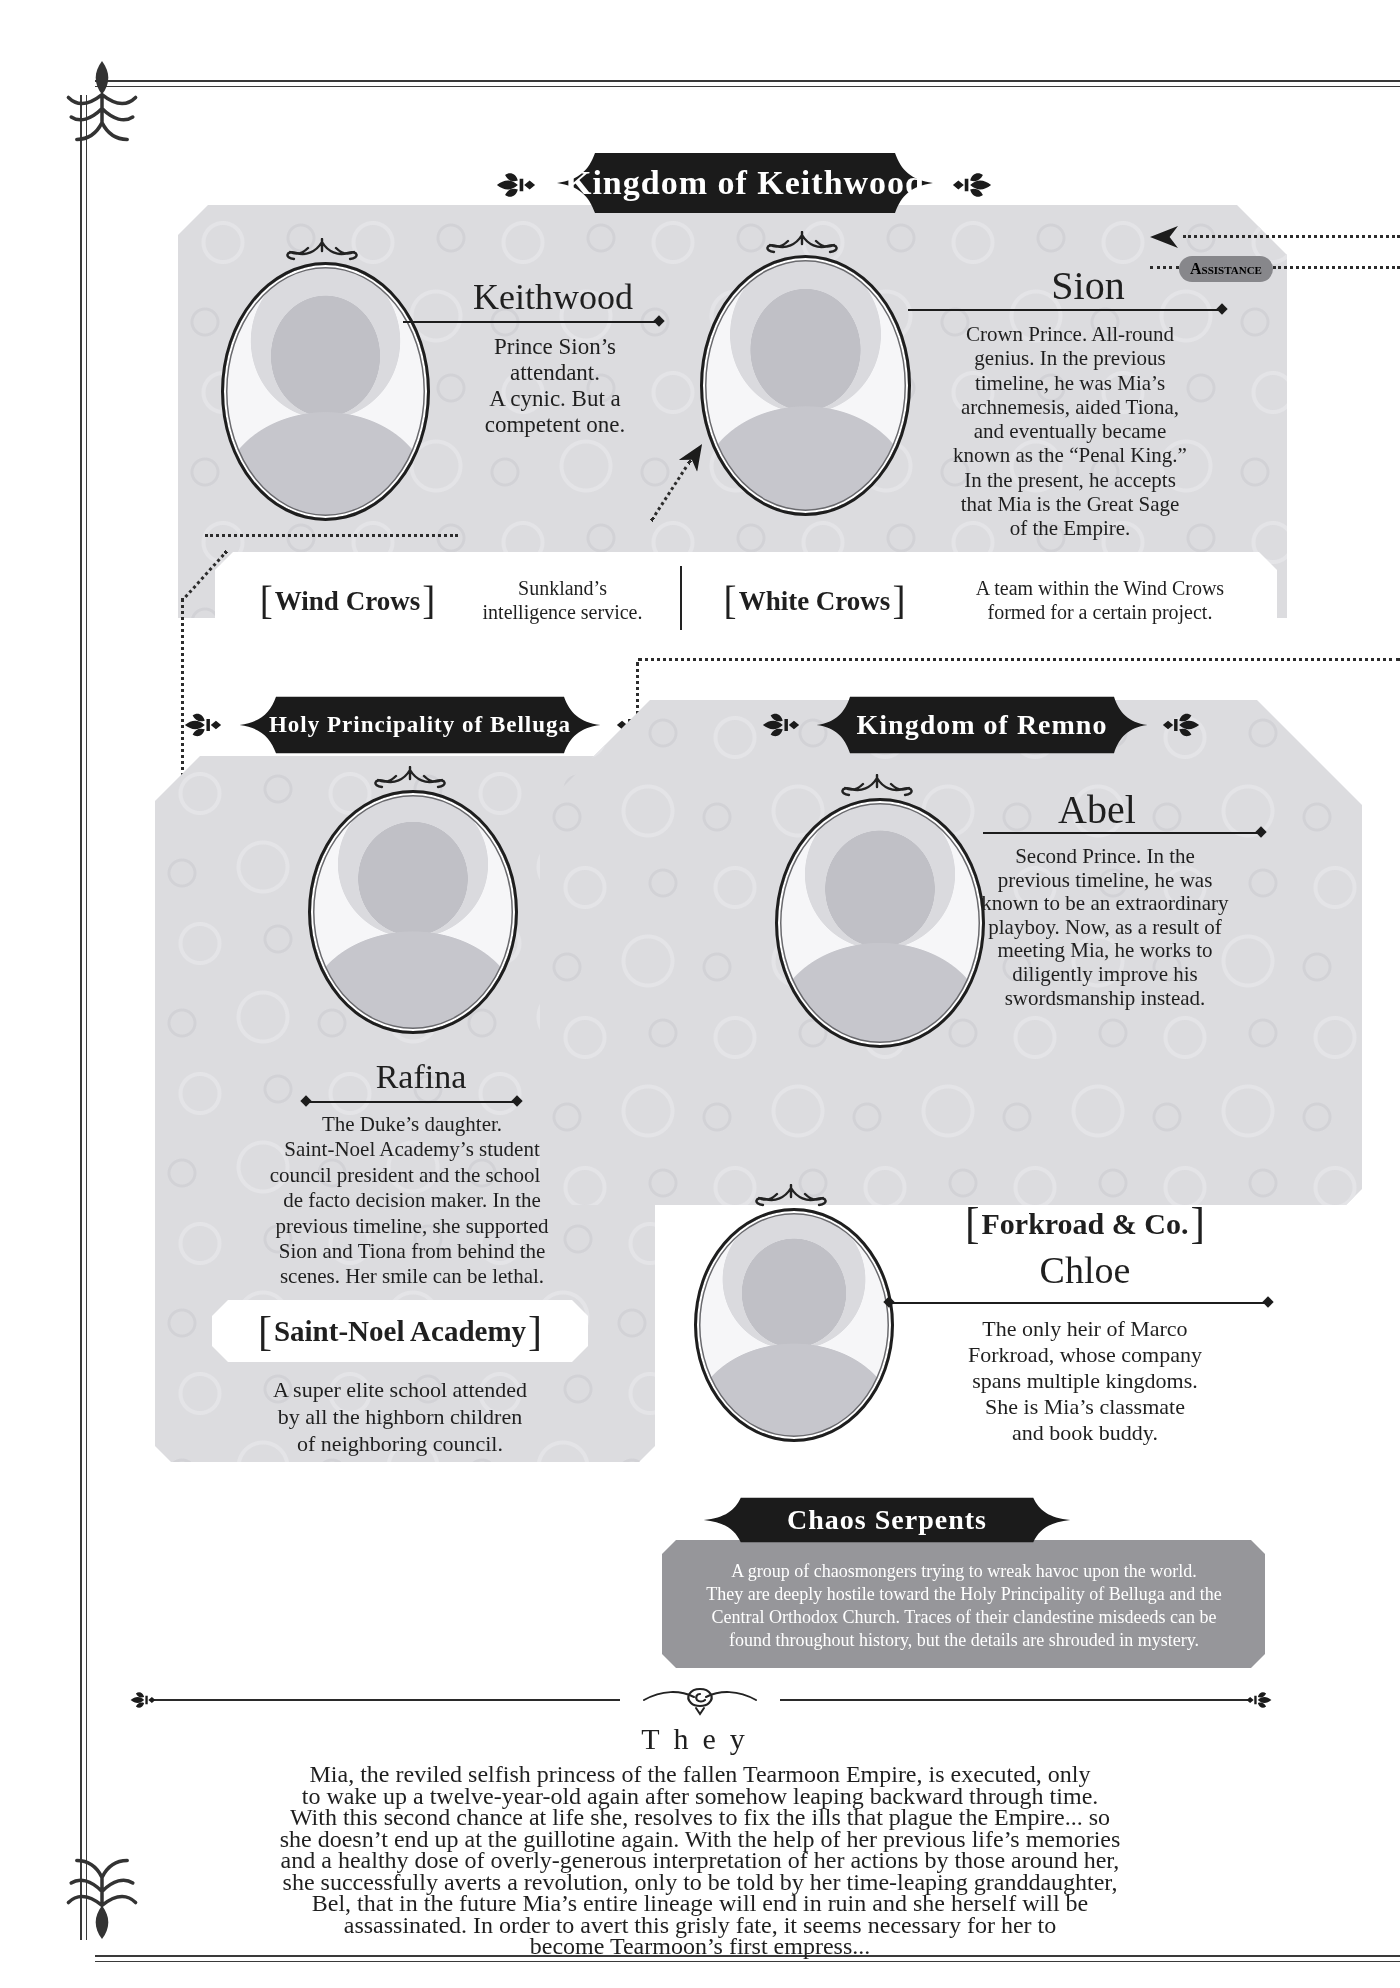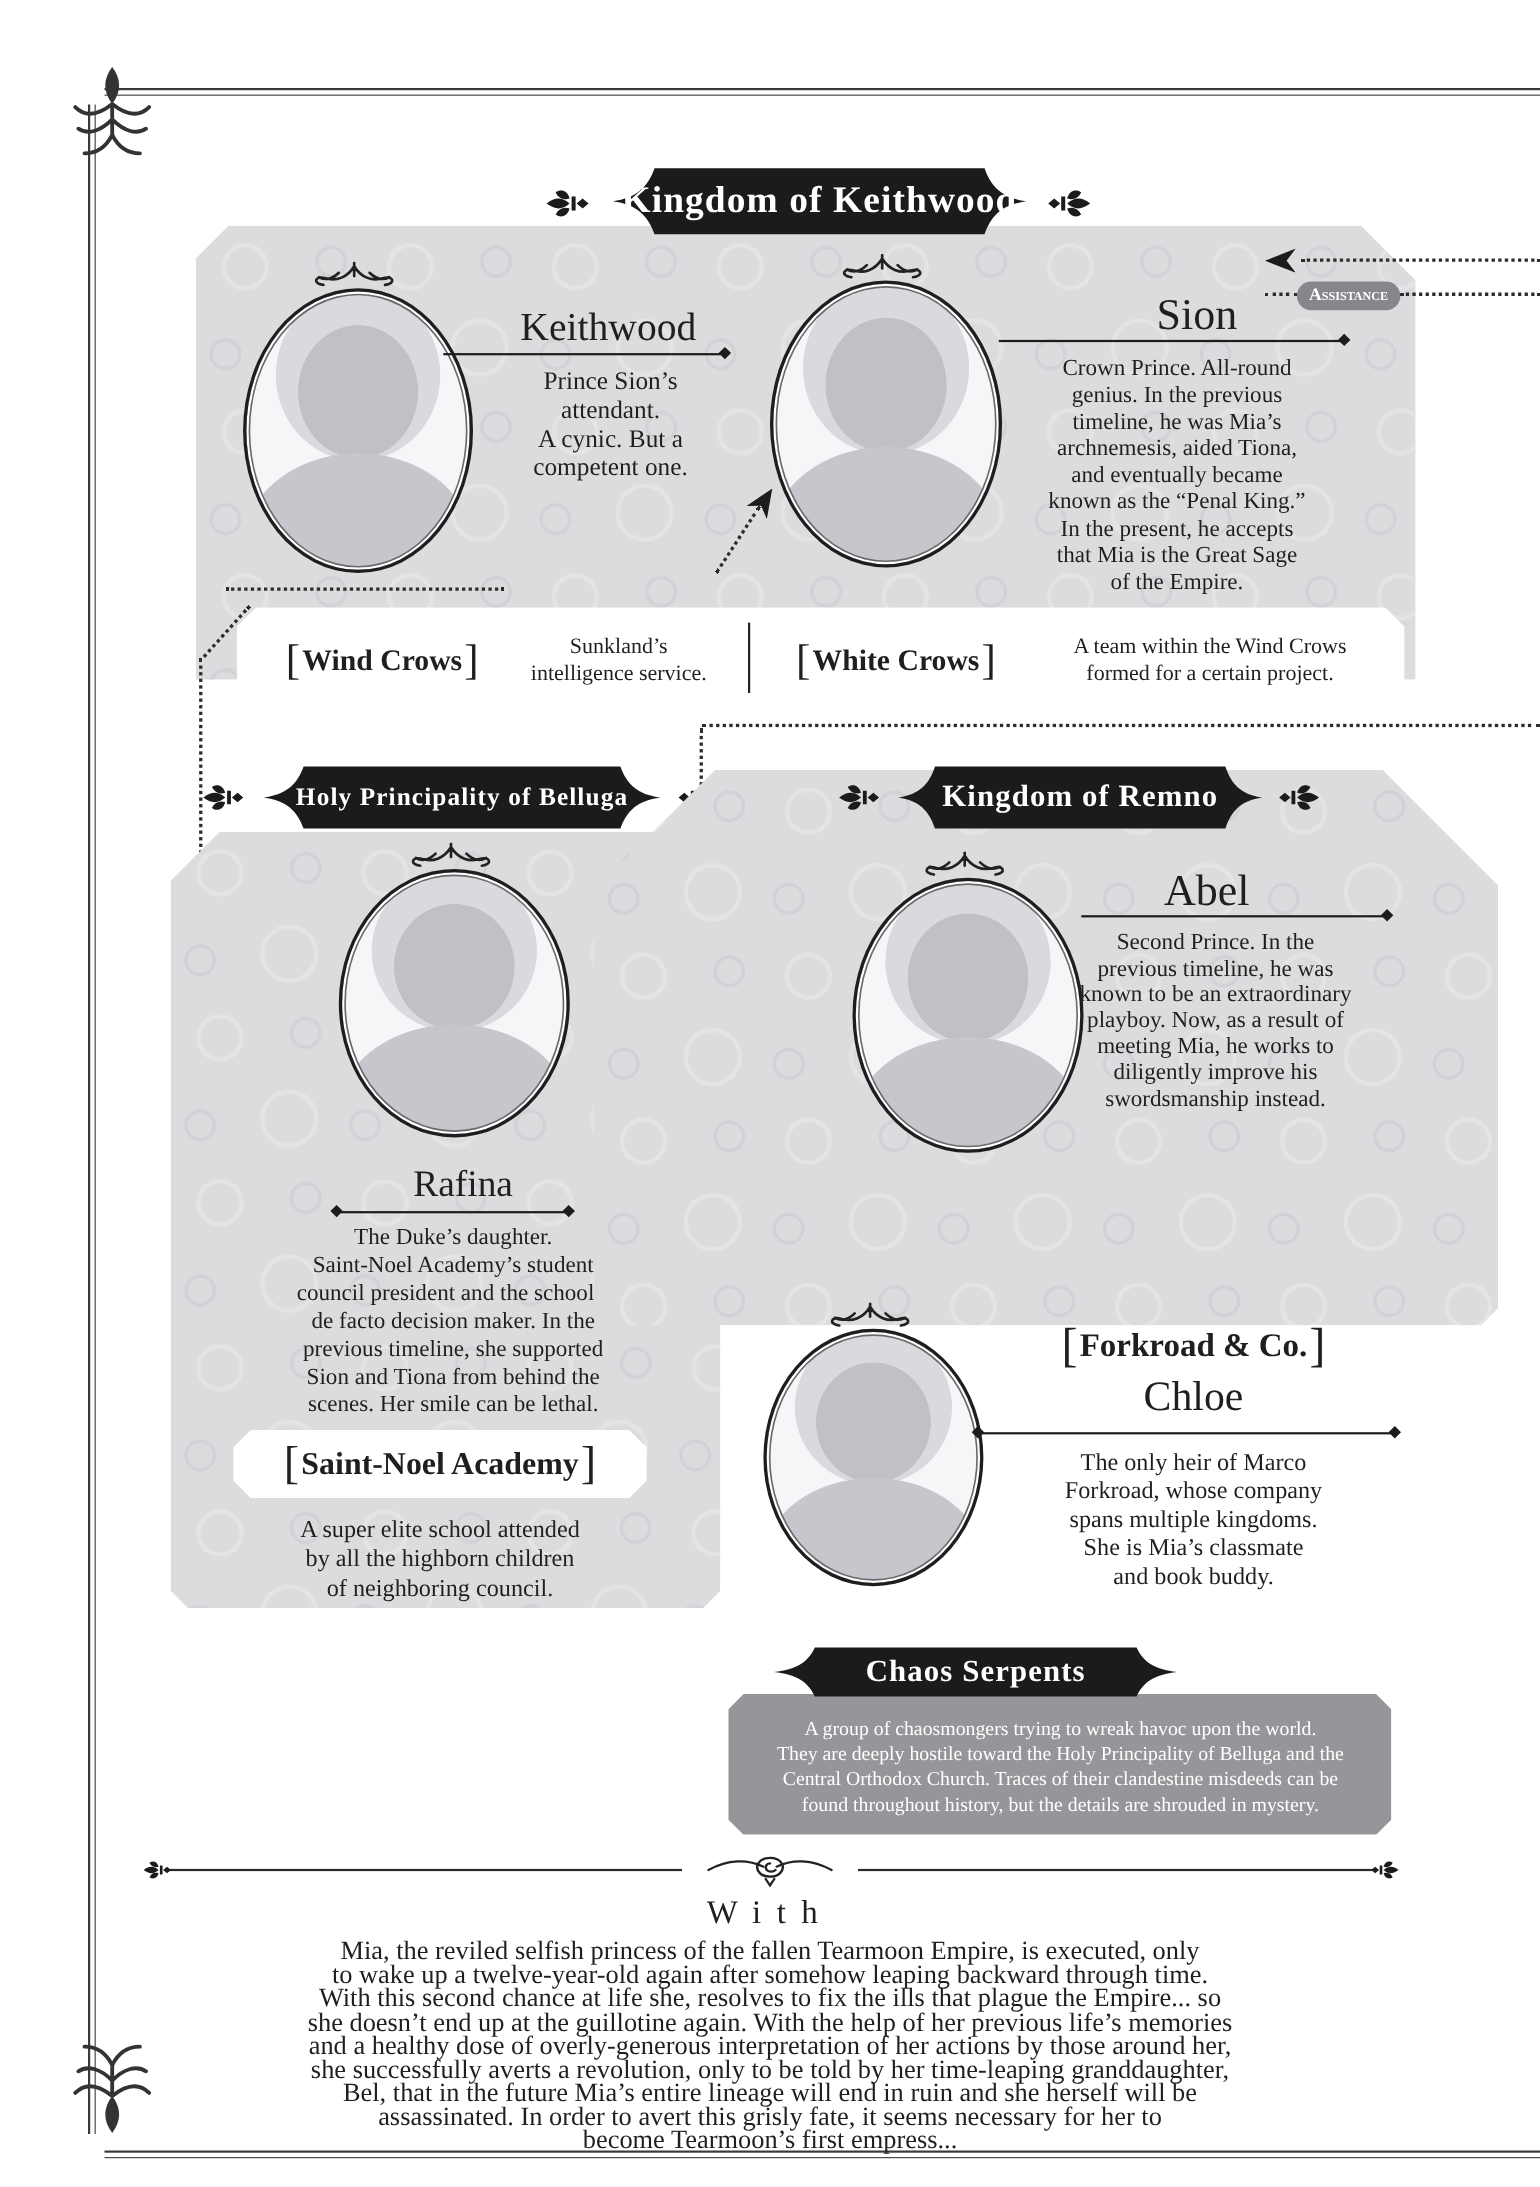--- a/index.html
+++ b/index.html
@@ -26,21 +26,21 @@
           radial-gradient(ellipse 52% 34% at 50% 92%, #c6c6cc 0%, #c6c6cc 99%, rgba(255,255,255,0) 100%),
           radial-gradient(ellipse 27% 24% at 50% 36%, #c0c0c6 0%, #c0c0c6 99%, rgba(255,255,255,0) 100%),
           radial-gradient(ellipse 37% 31% at 50% 30%, #dadade 0%, #dadade 99%, rgba(255,255,255,0) 100%),
           #f6f6f8;}
   .cname{text-align:center;white-space:nowrap;}
   .lines{white-space:pre-line;text-align:center;}
   .nline{border-top:2px solid #1c1c1c;}
   .dia{width:8px;height:8px;background:#1c1c1c;transform:rotate(45deg);}
   .hdot{border-top:3px dotted #2c2c2c;height:0;}
   .vdot{border-left:3px dotted #2c2c2c;width:0;}
-  .pill{background:#87878b;border-radius:999px;color:#ffffff;display:flex;align-items:center;justify-content:center;
+  .pill{background:#87878b;border-radius:999px;color:#000000;display:flex;align-items:center;justify-content:center;
         font-weight:bold;font-variant:small-caps;font-family:"Liberation Serif",serif;}
   .pill-v{writing-mode:vertical-rl;text-orientation:mixed;letter-spacing:1px;}
   .blabel{font-weight:bold;white-space:nowrap;}
   .blabel .br{font-weight:normal;font-size:1.45em;vertical-align:-0.1em;padding:0 2px;}
   .frameline-h{border-top:2px solid #3a3a3a;border-bottom:1px solid #3a3a3a;height:4px;}
   .frameline-v{border-left:2px solid #3a3a3a;border-right:1px solid #3a3a3a;width:4px;}
   .divline{border-top:2px solid #2a2a2a;height:0;}
   .cell{display:flex;flex-direction:column;justify-content:center;align-items:center;height:100%;}
 </style>
 </head>
@@ -261,21 +261,21 @@
   <div class="abs divline" style="left:780px;top:1699px;width:468px;"></div>
   <svg class="abs" style="left:640px;top:1682px" width="120" height="36" viewBox="0 0 120 36">
       <use href="#scrollOrnament"></use>
     </svg>
   <svg class="abs" style="left:130px;top:1687px;transform:rotate(-90deg)" width="26" height="26" viewBox="0 0 40 44">
       <use href="#fleur"></use>
     </svg>
   <svg class="abs" style="left:1246px;top:1687px;transform:rotate(90deg)" width="26" height="26" viewBox="0 0 40 44">
       <use href="#fleur"></use>
     </svg>
-  <div class="abs cname" style="left:500px;top:1722px;width:400px;font-size:30px;letter-spacing:14px;">With</div>
+  <div class="abs cname" style="left:500px;top:1722px;width:400px;font-size:30px;letter-spacing:14px;">They</div>
   <div class="abs lines" style="left:120px;top:1764px;width:1160px;font-size:24px;line-height:21.5px;">Mia, the reviled selfish princess of the fallen Tearmoon Empire, is executed, only
 to wake up a twelve-year-old again after somehow leaping backward through time.
 With this second chance at life she, resolves to fix the ills that plague the Empire... so
 she doesn’t end up at the guillotine again. With the help of her previous life’s memories
 and a healthy dose of overly-generous interpretation of her actions by those around her,
 she successfully averts a revolution, only to be told by her time-leaping granddaughter,
 Bel, that in the future Mia’s entire lineage will end in ruin and she herself will be
 assassinated. In order to avert this grisly fate, it seems necessary for her to
 become Tearmoon’s first empress...</div>
 

